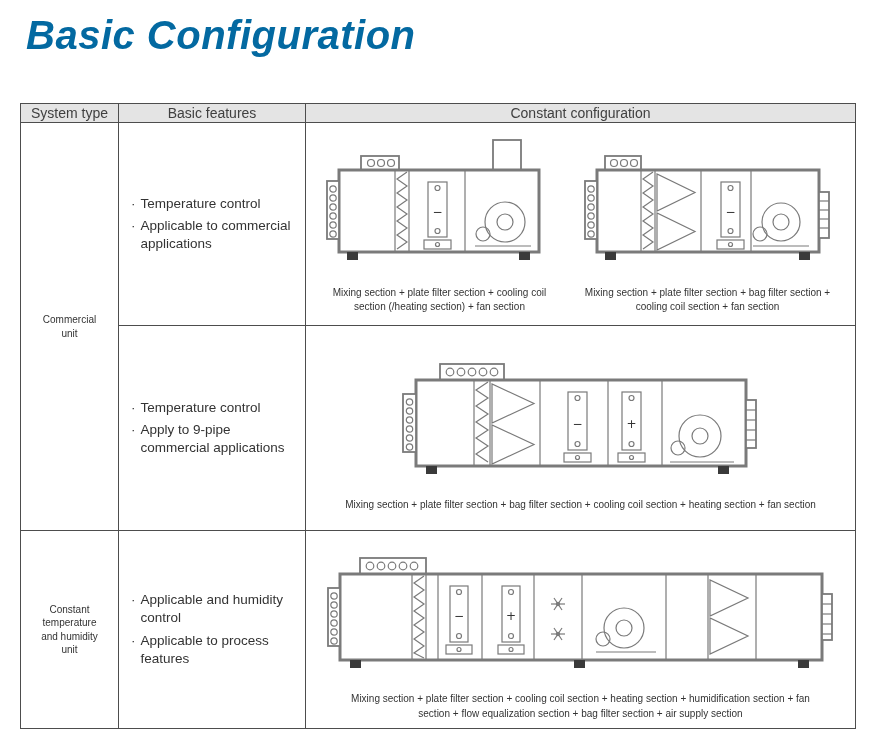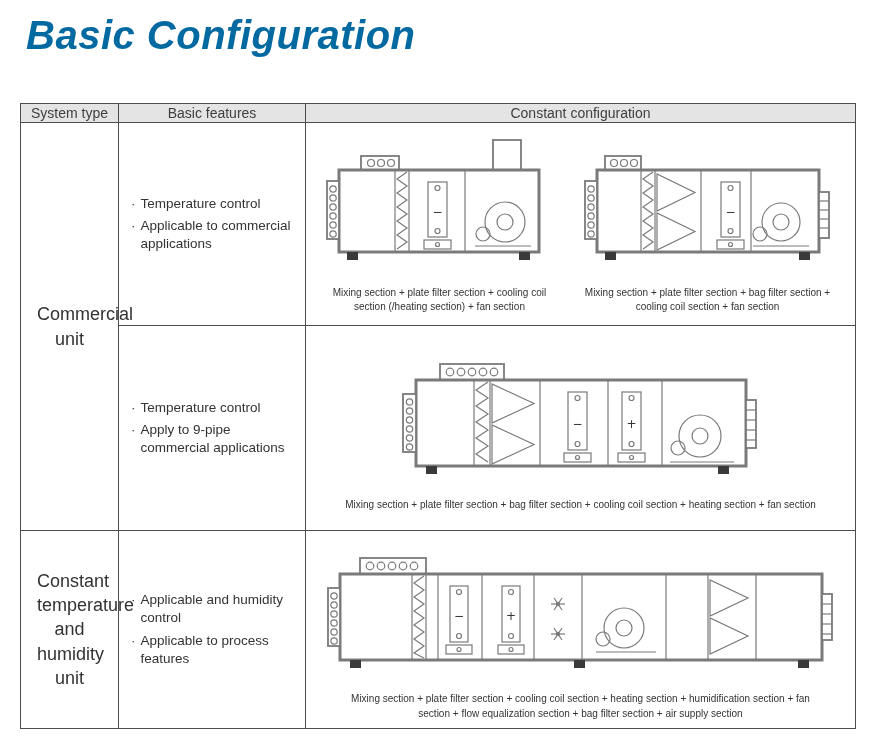--- a/index.html
+++ b/index.html
@@ -37,21 +37,21 @@
     color: #404040;
     text-align: center;
   }
   tr.r1 { height: 203px; }
   tr.r2 { height: 205px; }
   tr.r3 { height: 198px; margin-left: 28px; }
 
   td.sys {
     text-align: center;
     vertical-align: middle;
-    font-size: 18px;
+    font-size: 10px;
     line-height: 1.35;
     padding: 0 16px;
     background: #fff;
   }
   td.feat {
     vertical-align: middle;
     padding: 0 10px 0 12px;
     font-size: 13.5px;
     background: #fff;
   }

